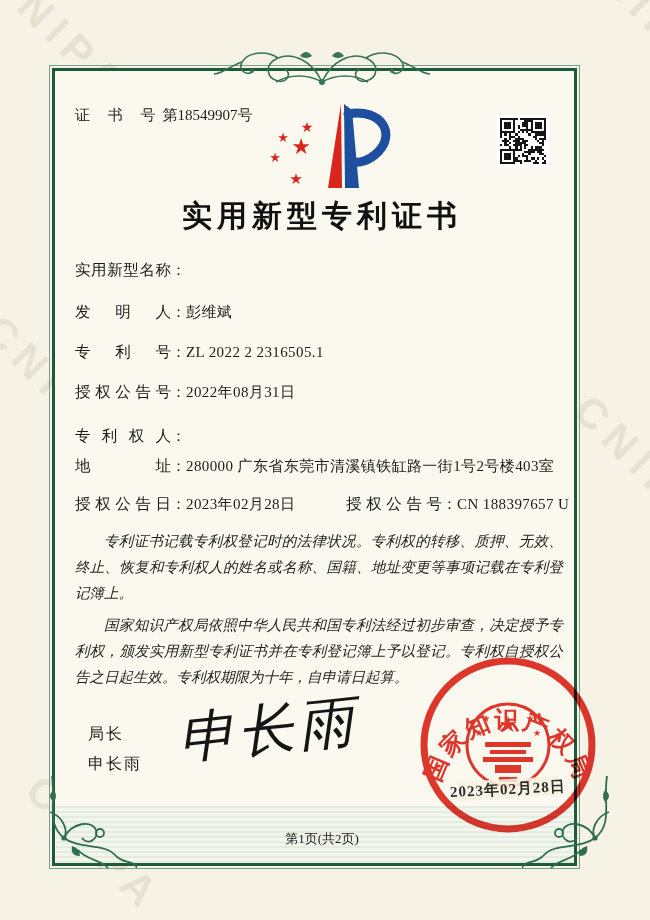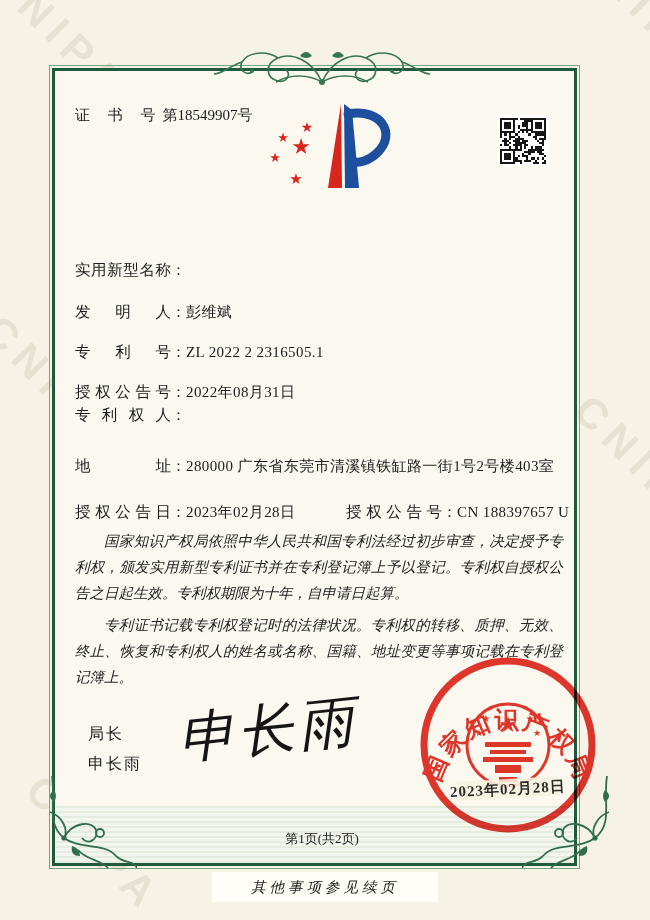--- a/index.html
+++ b/index.html
@@ -66,21 +66,21 @@
   
   .fields{position:absolute;z-index:3;left:75px;top:258px;width:500px;font-size:15px;}
   .frow{position:absolute;left:0;display:flex;align-items:baseline;white-space:nowrap;}
   .flabel{
     display:inline-block;width:96px;
     text-align:justify;text-align-last:justify;
     font-size:15.5px;
   }
   .fvalue{letter-spacing:0.4px;}
   .r0{top:2px;}  .r1{top:44px;} .r2{top:84px;} .r3{top:124px;}
-  .r4{top:147px;justify-content:center;}.r5{top:198px;}.r6{top:244px;}
+  .r4{top:168px;justify-content:center;}.r5{top:198px;}.r6{top:236px;}
   .auth-val{display:inline-block;width:158px;}
   .auth2{margin-left:2px;}
 
   
   .paras{
     position:absolute;z-index:3;left:75px;top:528px;width:488px;
     font-size:14.5px;line-height:26px;text-align:justify;
     font-style:italic;color:#222;
   }
   .paras p{margin:0 0 6px 0;text-indent:2em;}
@@ -431,20 +431,21 @@
       <i style="grid-row:21;grid-column:6"></i>
       <i style="grid-row:21;grid-column:7"></i>
       <i style="grid-row:21;grid-column:10"></i>
       <i style="grid-row:21;grid-column:16"></i>
       <i style="grid-row:21;grid-column:17"></i>
       <i style="grid-row:21;grid-column:18"></i>
       <i style="grid-row:21;grid-column:20"></i>
       <i style="grid-row:21;grid-column:21"></i>
     </div>
 
+  <div class="title">实用新型专利证书</div>
 
   <div class="fields">
     <div class="frow r0">
       <span class="flabel">实用新型名称</span>
         <span>：</span>
     </div>
     <div class="frow r1">
       <span class="flabel">发明人</span>
         <span>：</span>
       <span class="fvalue">彭维斌</span>
@@ -472,22 +473,22 @@
       <span class="flabel">授权公告日</span>
         <span>：</span>
       <span class="fvalue auth-val">2023年02月28日</span>
       <span class="flabel auth2">授权公告号</span>
         <span>：</span>
       <span class="fvalue">CN 188397657 U</span>
     </div>
   </div>
 
   <div class="paras">
+    <p>专利证书记载专利权登记时的法律状况。专利权的转移、质押、无效、终止、恢复和专利权人的姓名或名称、国籍、地址变更等事项记载在专利登记簿上。</p>
     <p>国家知识产权局依照中华人民共和国专利法经过初步审查，决定授予专利权，颁发实用新型专利证书并在专利登记簿上予以登记。专利权自授权公告之日起生效。专利权期限为十年，自申请日起算。</p>
-    <p>专利证书记载专利权登记时的法律状况。专利权的转移、质押、无效、终止、恢复和专利权人的姓名或名称、国籍、地址变更等事项记载在专利登记簿上。</p>
   </div>
 
   <div class="role">局长</div>
   <div class="rname">申长雨</div>
   <div class="autograph">申长雨</div>
 
   <svg class="seal" width="190" height="190" viewBox="0 0 190 190">
     <circle cx="95" cy="95" r="84" fill="none" stroke="#df271d" stroke-width="7"></circle>
     <defs>
       <path id="sealArc" d="M 31,121 A 69,69 0 0 1 159,121" fill="none"></path>
@@ -508,17 +509,14 @@
       <rect x="82" y="115" width="26" height="8"></rect>
       <rect x="86" y="127" width="18" height="5"></rect>
     </g>
     <g transform="rotate(-3 95 141)">
       <rect x="44" y="129" width="102" height="19" fill="#fbf8ef" opacity="0.88"></rect>
       <text x="95" y="144" font-size="15" font-weight="bold" fill="#1a1a1a" text-anchor="middle" letter-spacing="1">2023年02月28日</text>
     </g>
   </svg>
 
   <div class="page-info">第1页(共2页)</div>
-  <div class="note-strip">
-    <span class="note">其他事项参见续页</span>
-  </div>
 
 </div>
 
 </body></html>

